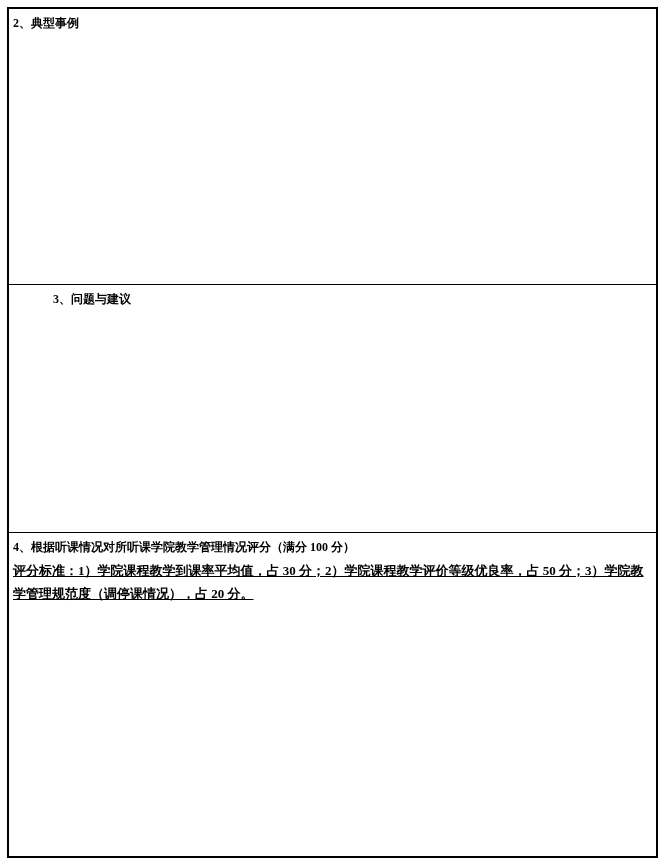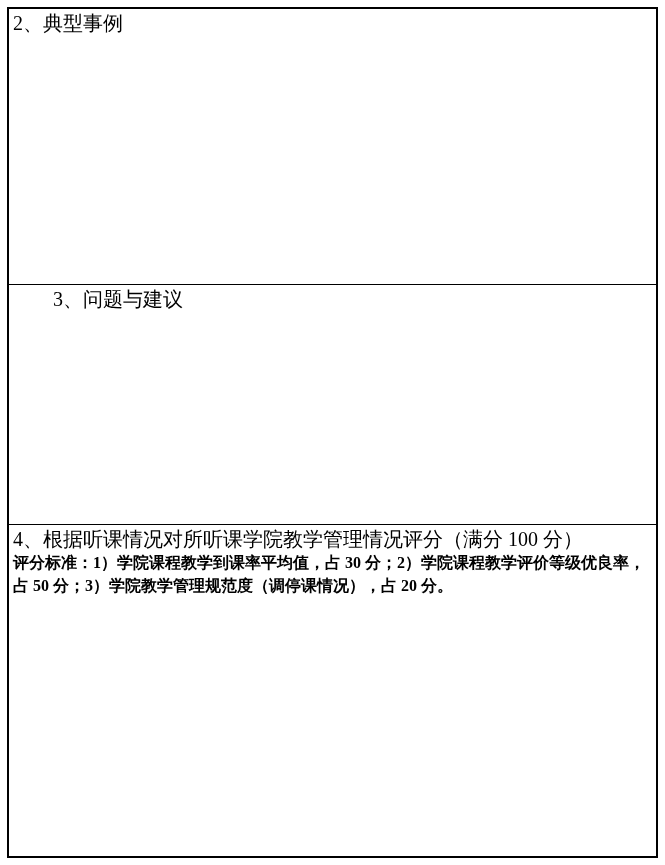--- a/index.html
+++ b/index.html
@@ -26,39 +26,40 @@
     display: flex;
     flex-direction: column;
     background: #ffffff;
   }
   .row {
     width: 100%;
     overflow: hidden;
   }
   .row-2 { height: 275px; }
   .row-3 { height: 240px; border-top: 1px solid #000000; padding-left: 40px; }
-  .row-4 { flex: 1; border-top: 1px solid #000000; }
+  .row-4 { flex: 1; border-top: 1px solid #000000; margin-top: 8px; }
   .cell {
     width: 100%;
     height: 100%;
     padding: 3px 5px 0 4px;
   }
   .section-title {
-    font-size: 20px;
+    font-size: 12px;
     line-height: 23px;
-    font-weight: normal;
+    font-weight: bold;
     color: #000000;
     white-space: pre-wrap;
   }
   .section-body {
-    font-size: 16px;
+    font-size: 13px;
     line-height: 23px;
     font-weight: bold;
     color: #000000;
     white-space: pre-wrap;
+    text-decoration: underline;
   }
   .fill-area {
     width: 100%;
     min-height: 24px;
     flex: 1;
   }
   .cell-flex {
     display: flex;
     flex-direction: column;
     height: 100%;

